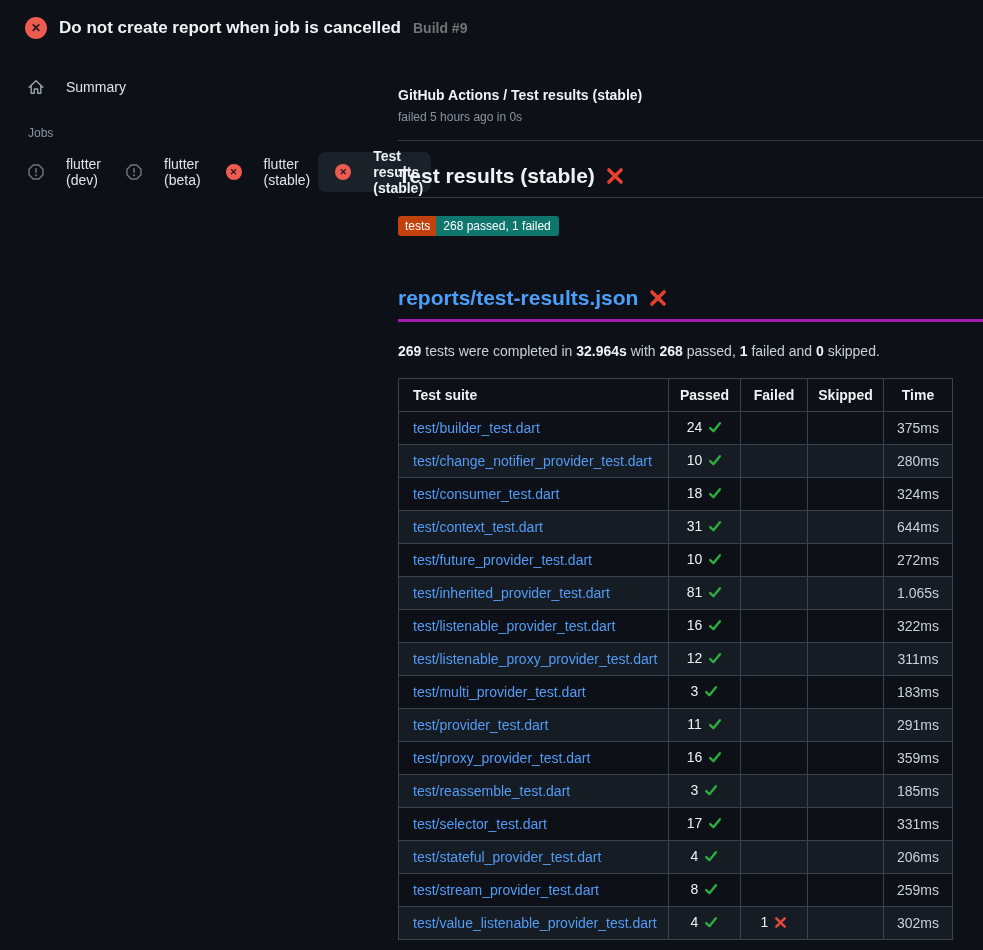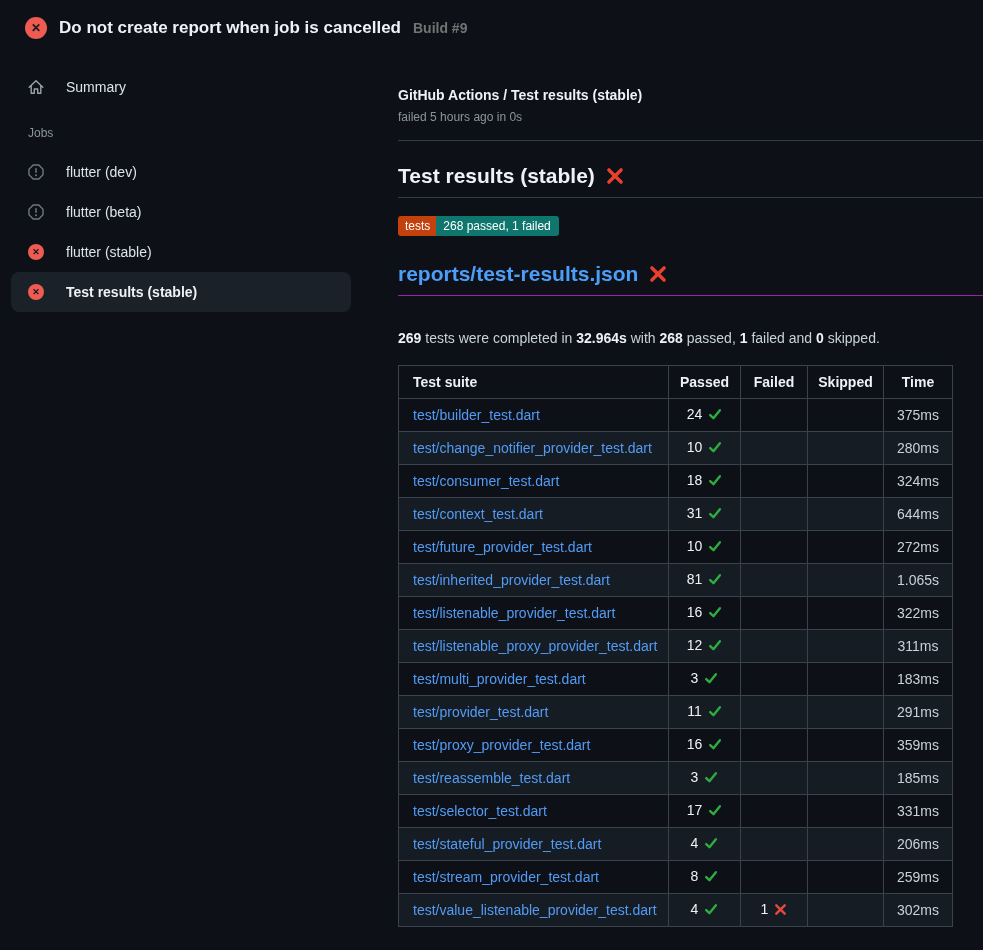--- a/index.html
+++ b/index.html
@@ -35,21 +35,21 @@
     height: 40px; padding: 0 8px 0 17px;
     border-radius: 8px; cursor: pointer;
     font-size: 14px; font-weight: 500; color: #dde3e9;
   }
   .side-item.selected { background: #1b2129; font-weight: 700; color:#eef2f6; }
   .side-item .ic { width: 16px; height: 16px; flex: none; display:inline-flex; }
   .jobs-label {
     color: #8b949e; font-size: 12px;
     margin: 19px 0 12px 0; padding-left: 17px;
   }
-  .jobs-list { display: flex; flex-direction: column; }
+  .jobs-list { display: flex; flex-direction: row; }
 
   
   .main { flex: 1; padding: 36px 0 0 23px; min-width: 0; }
   .breadcrumb { font-size: 14px; font-weight: 700; color: #eef2f6; }
   .status-line { font-size: 12px; color: #8b949e; margin-top: 7px; }
   .divider { border-bottom: 1px solid #343c45; }
   .div1 { margin-top: 16px; }
 
   .section-title-row {
     display: flex; align-items: center; gap: 11px;
@@ -62,26 +62,26 @@
   .badge {
     display: inline-flex; margin-top: 18px;
     border-radius: 3px; overflow: hidden;
     font-size: 12px; line-height: 1;
   }
   .badge .k { background: #c2410c; color: #fff; padding: 4px 6px 4px 7px; }
   .badge .v { background: #0f766e; color: #fff; padding: 4px 8px 4px 7px; }
 
   .report-title-row {
     display: flex; align-items: center; gap: 11px;
-    margin-top: 26px; padding-bottom: 9px;
-    border-bottom: 1px solid #a21caf;
+    margin-top: 50px; padding-bottom: 9px;
+    border-bottom: 3px solid #a21caf;
   }
   .report-title { font-size: 21px; font-weight: 700; color: #4c9ef8; text-decoration: none; }
 
-  .summary-line { margin-top: 34px; font-size: 14px; color: #c9d1d9; }
+  .summary-line { margin-top: 21px; font-size: 14px; color: #c9d1d9; }
   .summary-line b { color: #eef2f6; }
 
   
   table.results {
     margin-top: 19px; border-collapse: collapse;
     width: 554px; table-layout: fixed;
     font-size: 14px;
   }
   .results th, .results td {
     border: 1px solid #3a424b; height: 33px;

